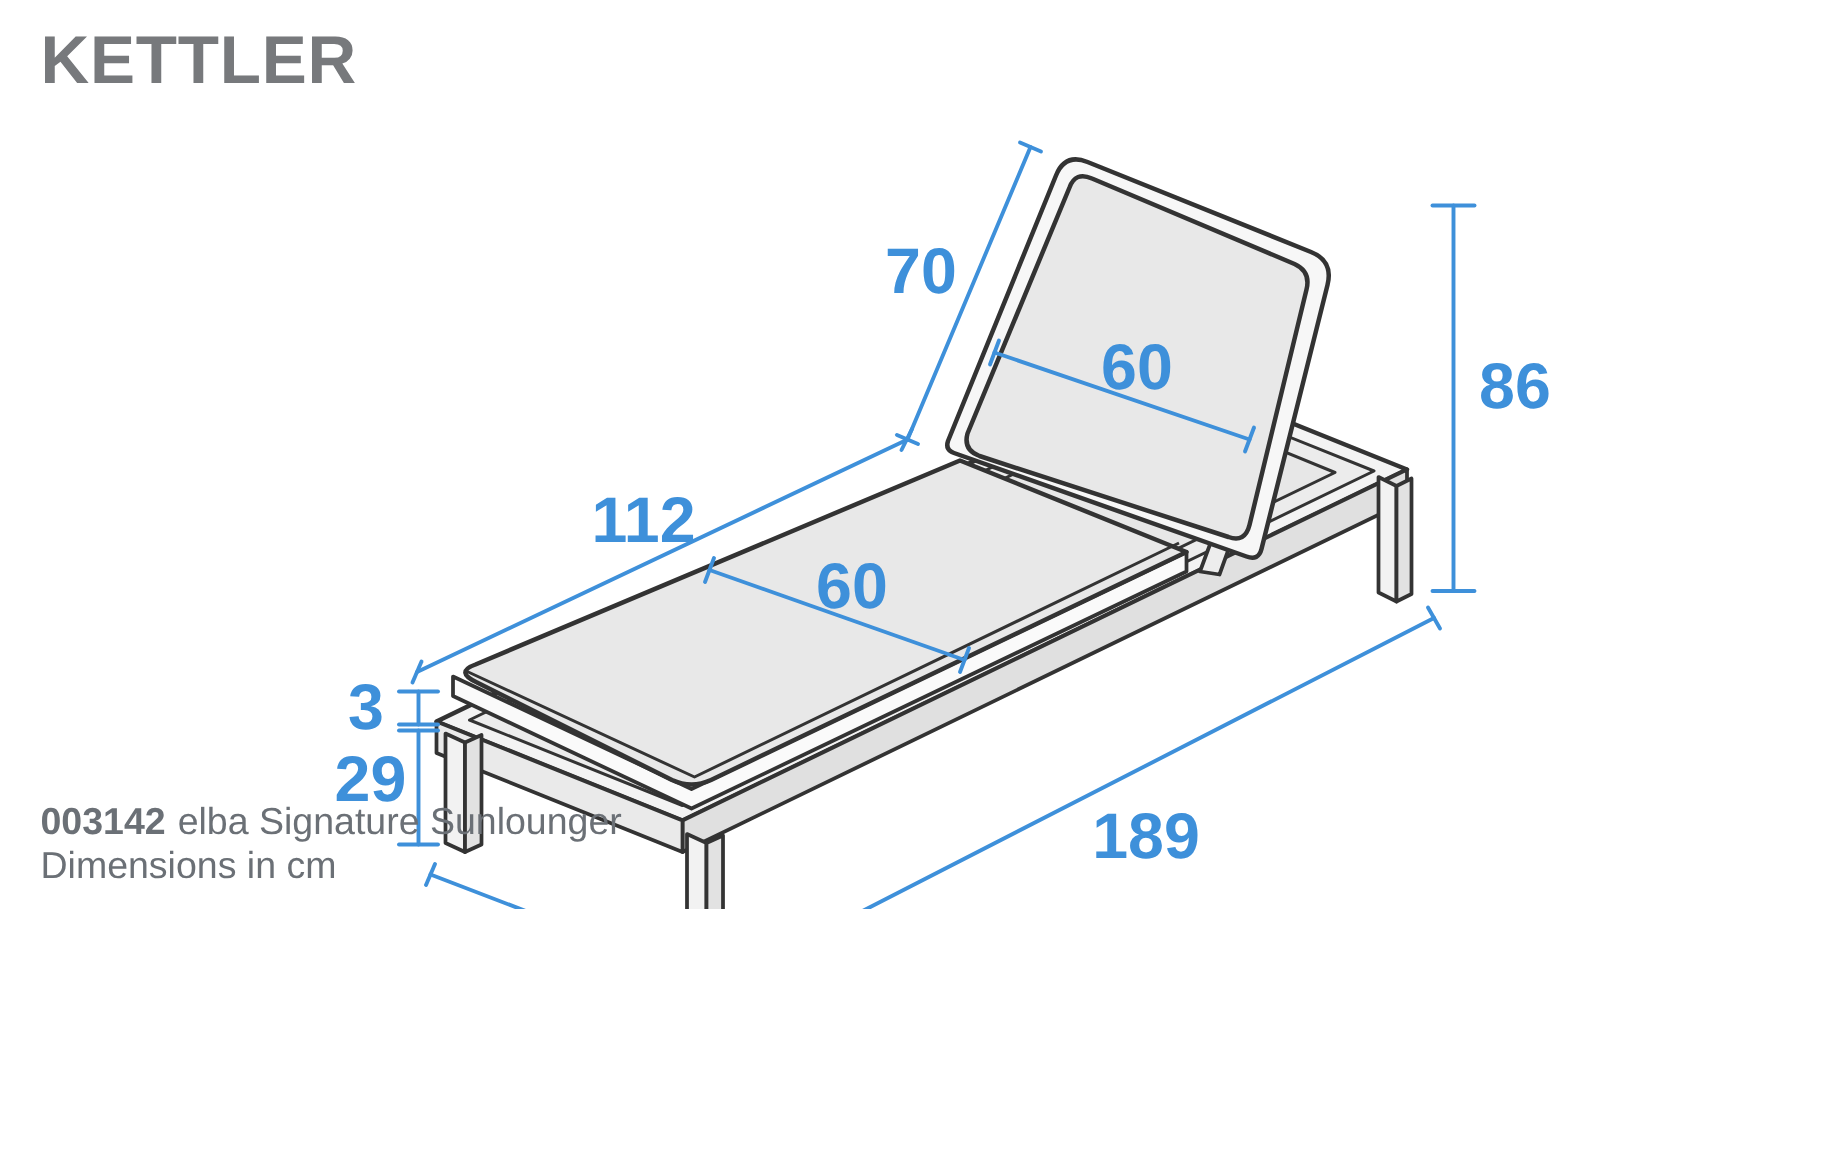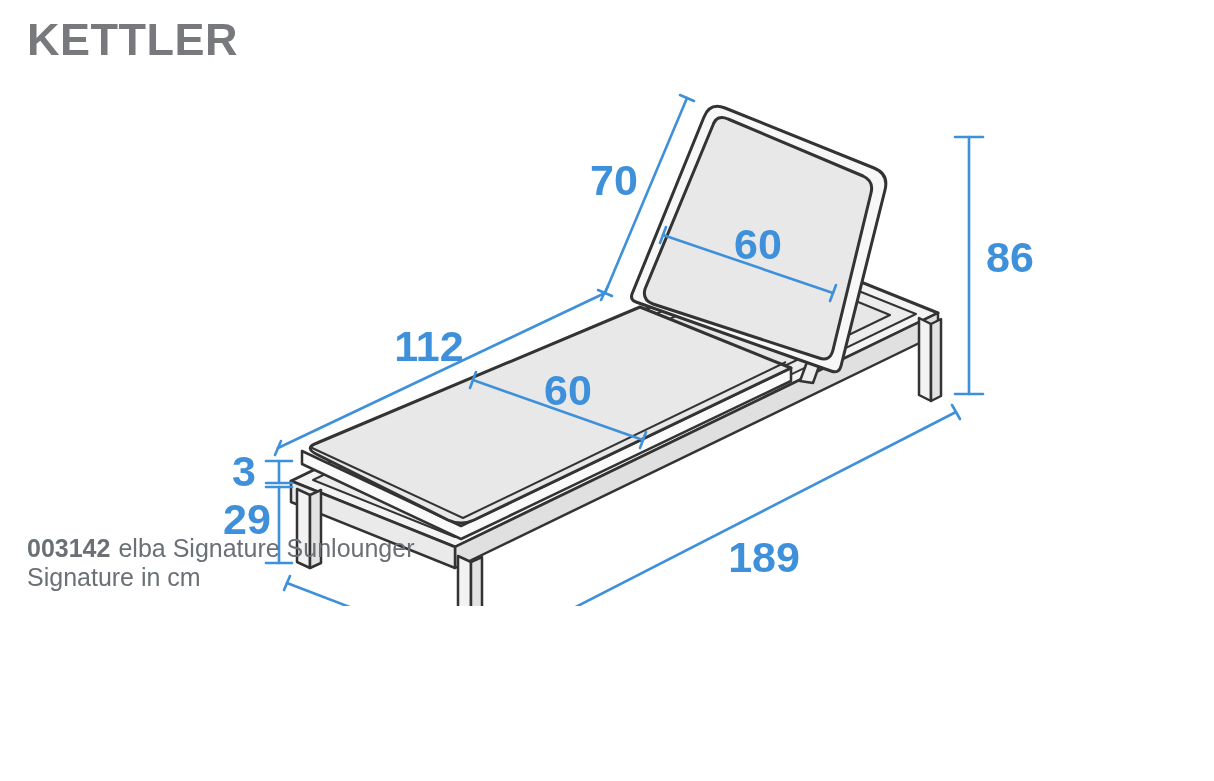--- a/index.html
+++ b/index.html
@@ -159,16 +159,16 @@
         <text class="dim-num" x="764" y="572">189</text>
       </g>
 
     </g>
   </svg>
 
   <div class="footer">
     <div>
       <span class="code">003142</span><span class="name">elba Signature Sunlounger</span>
     </div>
-    <div class="units">Signature in cm</div>
+    <div class="units">Dimensions in cm</div>
   </div>
 
 </div>
 
 </body></html>

